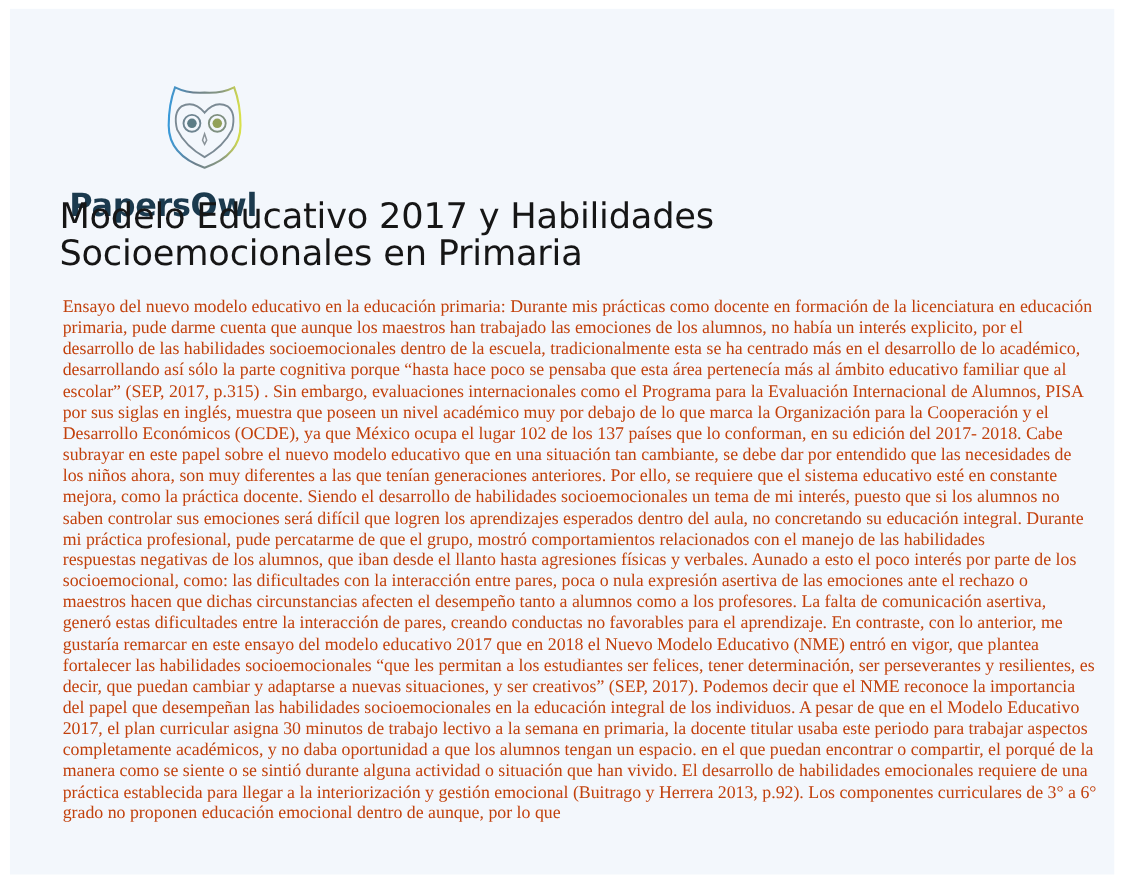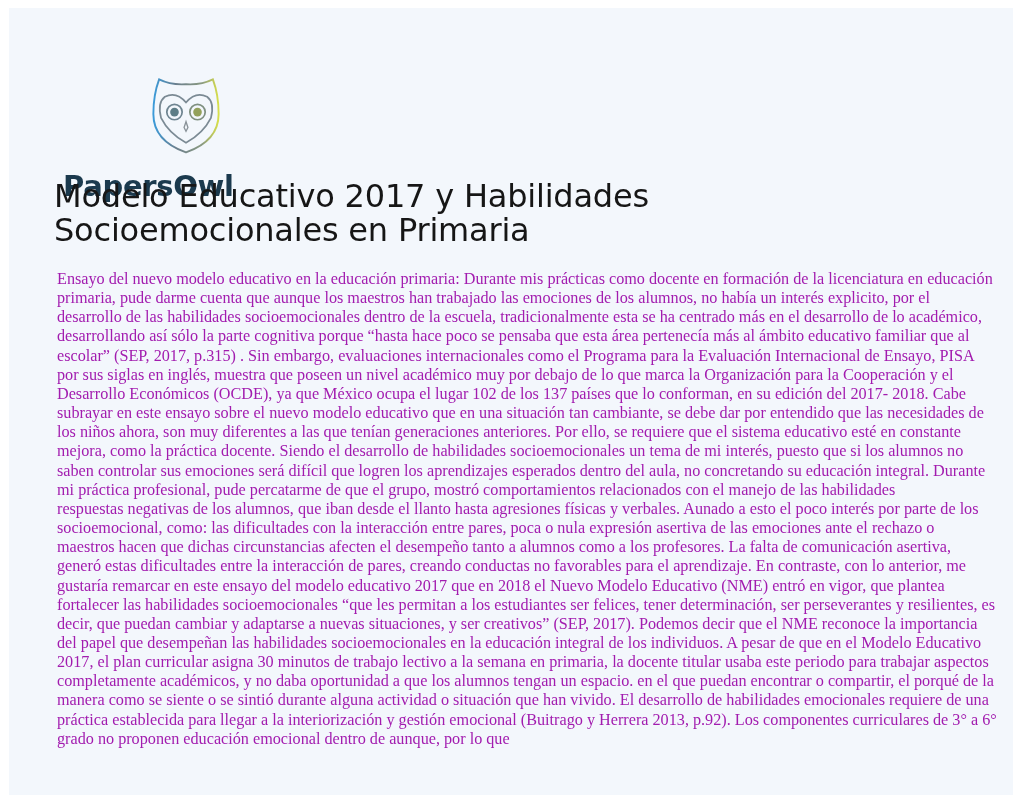--- a/index.html
+++ b/index.html
@@ -74,21 +74,21 @@
     }
     .body-text {
       position: absolute;
       left: 48px;
       top: 262px;
       width: 952px;
       margin: 0;
       font-family: "Liberation Serif", serif;
       font-size: 16.2px;
       line-height: 19.15px;
-      color: #a21caf;
+      color: #c2410c;
     }
     .body-text .ln {
       display: block;
       white-space: nowrap;
     }
   </style>
 </head>
 <body>
 
 <div class="card">
@@ -123,24 +123,24 @@
   <h1 class="title">
     <span>Modelo Educativo 2017 y Habilidades</span><br>
     <span>Socioemocionales en Primaria</span>
   </h1>
 
   <div class="body-text">
     <span class="ln">Ensayo del nuevo modelo educativo en la educación primaria: Durante mis prácticas como docente en formación de la licenciatura en educación</span>
     <span class="ln">primaria, pude darme cuenta que aunque los maestros han trabajado las emociones de los alumnos, no había un interés explicito, por el</span>
     <span class="ln">desarrollo de las habilidades socioemocionales dentro de la escuela, tradicionalmente esta se ha centrado más en el desarrollo de lo académico,</span>
     <span class="ln">desarrollando así sólo la parte cognitiva porque “hasta hace poco se pensaba que esta área pertenecía más al ámbito educativo familiar que al</span>
-    <span class="ln">escolar” (SEP, 2017, p.315) . Sin embargo, evaluaciones internacionales como el Programa para la Evaluación Internacional de Ensayo, PISA</span>
+    <span class="ln">escolar” (SEP, 2017, p.315) . Sin embargo, evaluaciones internacionales como el Programa para la Evaluación Internacional de Alumnos, PISA</span>
     <span class="ln">por sus siglas en inglés, muestra que poseen un nivel académico muy por debajo de lo que marca la Organización para la Cooperación y el</span>
     <span class="ln">Desarrollo Económicos (OCDE), ya que México ocupa el lugar 102 de los 137 países que lo conforman, en su edición del 2017- 2018. Cabe</span>
-    <span class="ln">subrayar en este ensayo sobre el nuevo modelo educativo que en una situación tan cambiante, se debe dar por entendido que las necesidades de</span>
+    <span class="ln">subrayar en este papel sobre el nuevo modelo educativo que en una situación tan cambiante, se debe dar por entendido que las necesidades de</span>
     <span class="ln">los niños ahora, son muy diferentes a las que tenían generaciones anteriores. Por ello, se requiere que el sistema educativo esté en constante</span>
     <span class="ln">mejora, como la práctica docente. Siendo el desarrollo de habilidades socioemocionales un tema de mi interés, puesto que si los alumnos no</span>
     <span class="ln">saben controlar sus emociones será difícil que logren los aprendizajes esperados dentro del aula, no concretando su educación integral. Durante</span>
     <span class="ln">mi práctica profesional, pude percatarme de que el grupo, mostró comportamientos relacionados con el manejo de las habilidades</span>
     <span class="ln">respuestas negativas de los alumnos, que iban desde el llanto hasta agresiones físicas y verbales. Aunado a esto el poco interés por parte de los</span>
     <span class="ln">socioemocional, como: las dificultades con la interacción entre pares, poca o nula expresión asertiva de las emociones ante el rechazo o</span>
     <span class="ln">maestros hacen que dichas circunstancias afecten el desempeño tanto a alumnos como a los profesores. La falta de comunicación asertiva,</span>
     <span class="ln">generó estas dificultades entre la interacción de pares, creando conductas no favorables para el aprendizaje. En contraste, con lo anterior,  me</span>
     <span class="ln">gustaría remarcar en este ensayo del modelo educativo 2017 que en 2018 el Nuevo Modelo Educativo (NME) entró en vigor, que plantea</span>
     <span class="ln">fortalecer las habilidades socioemocionales “que les permitan a los estudiantes ser felices, tener determinación, ser perseverantes y resilientes, es</span>

